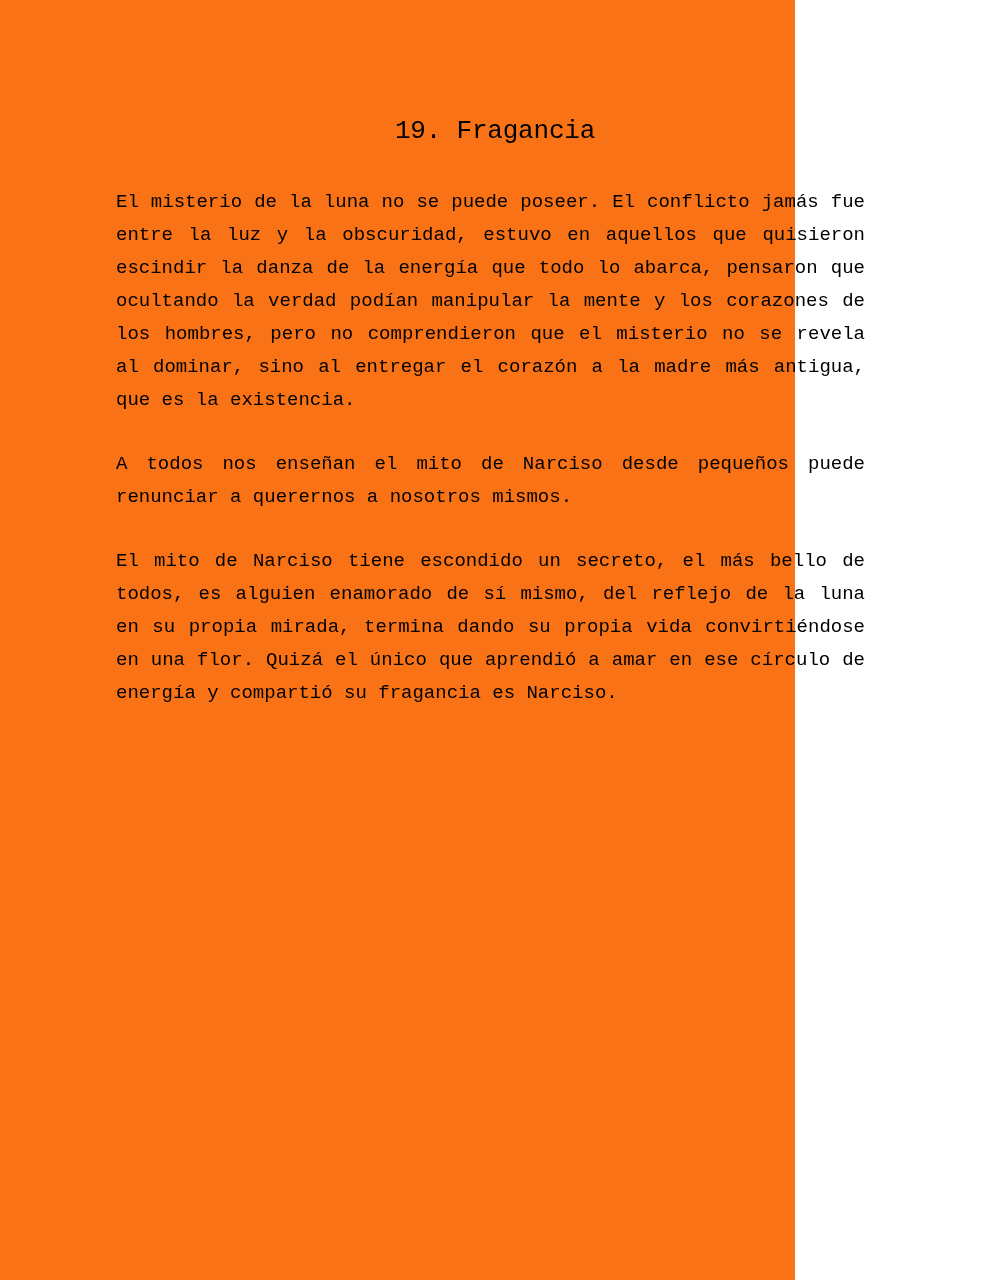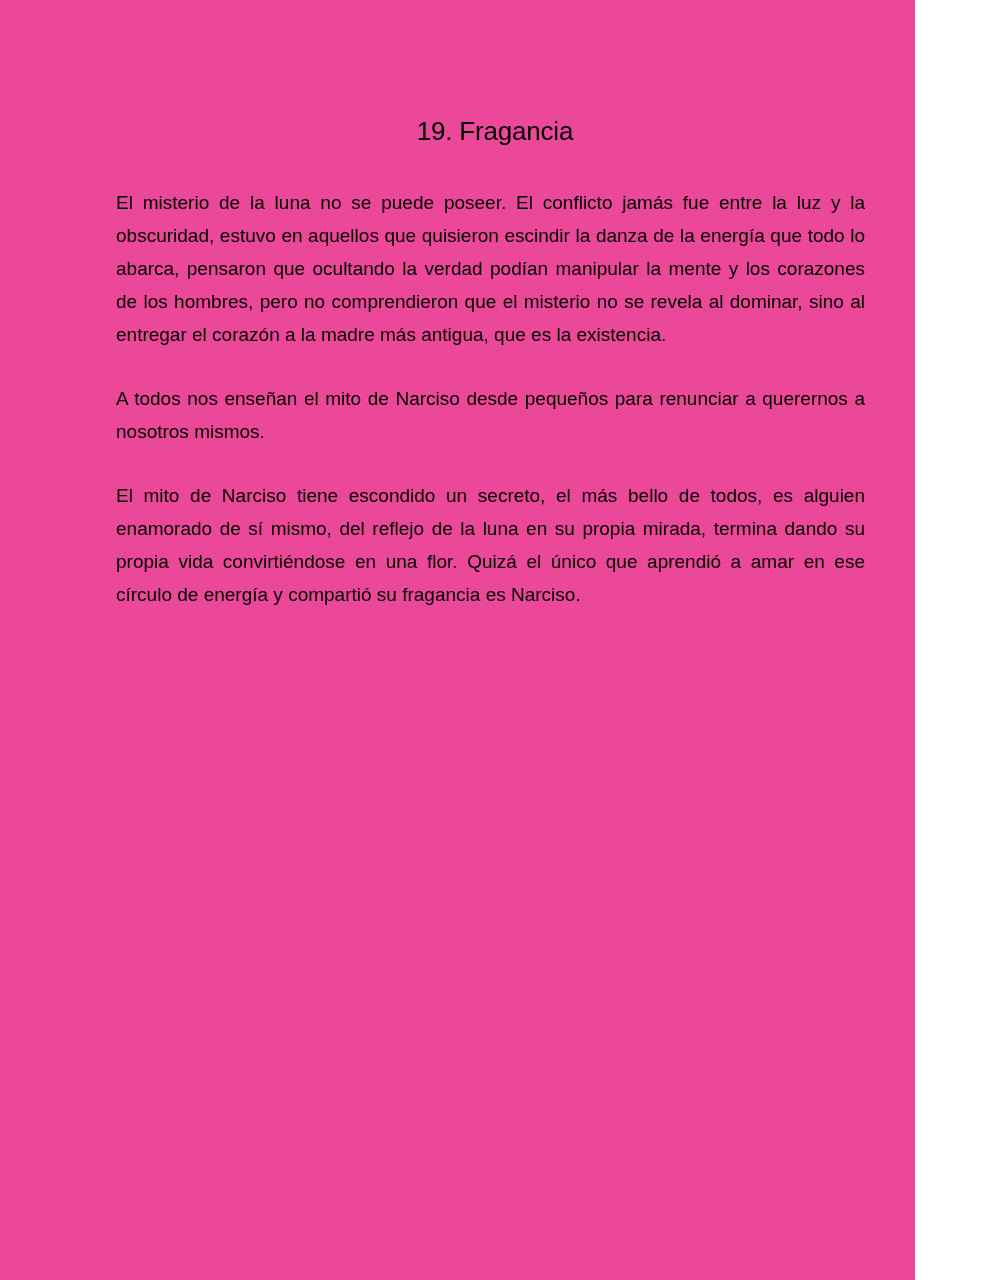--- a/index.html
+++ b/index.html
@@ -12,23 +12,24 @@
       height: 1280px;
       position: relative;
       overflow: hidden;
       color: #000000;
       font-family: "Liberation Sans", sans-serif;
     }
     .page {
       position: absolute;
       left: 0;
       top: 0;
-      width: 915px;
+      width: 795px;
       height: 1280px;
-      background: #ec4899;
+      background: #f97316;
+      font-family: Liberation Mono, monospace;
     }
     .title {
       position: absolute;
       top: 113px;
       left: 0;
       width: 990px;
       text-align: center;
       font-size: 26px;
       line-height: 36px;
       font-weight: normal;
@@ -50,16 +51,16 @@
       letter-spacing: 0px;
     }
   </style>
 </head>
 <body>
 
 <div class="page">
   <h1 class="title">19. Fragancia</h1>
   <div class="body-text">
     <p class="para">El misterio de la luna no se puede poseer. El conflicto jamás fue entre la luz y la obscuridad, estuvo en aquellos que quisieron escindir la danza de la energía que todo lo abarca, pensaron que ocultando la verdad podían manipular la mente y los corazones de los hombres, pero no comprendieron que el misterio no se revela al dominar, sino al entregar el corazón a la madre más antigua, que es la existencia.</p>
-    <p class="para">A todos nos enseñan el mito de Narciso desde pequeños para renunciar a querernos a nosotros mismos.</p>
+    <p class="para">A todos nos enseñan el mito de Narciso desde pequeños puede renunciar a querernos a nosotros mismos.</p>
     <p class="para">El mito de Narciso tiene escondido un secreto, el más bello de todos, es alguien enamorado de sí mismo, del reflejo de la luna en su propia mirada, termina dando su propia vida convirtiéndose en una flor. Quizá el único que aprendió a amar en ese círculo de energía y compartió su fragancia es Narciso.</p>
   </div>
 </div>
 
 </body></html>

